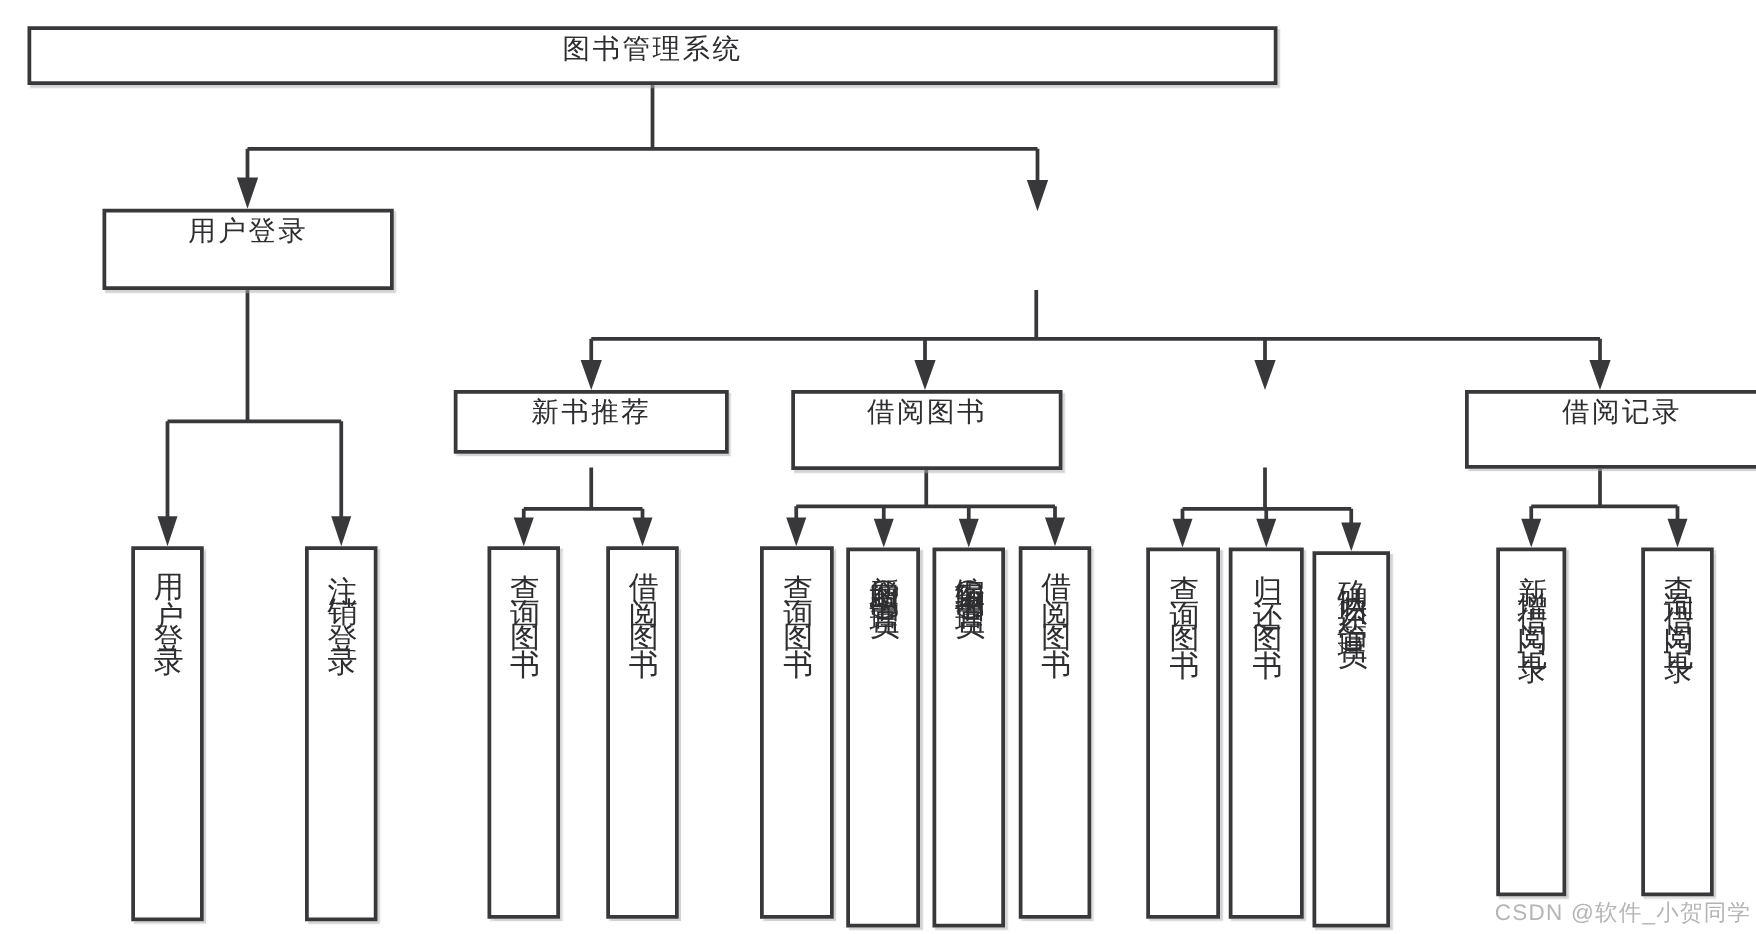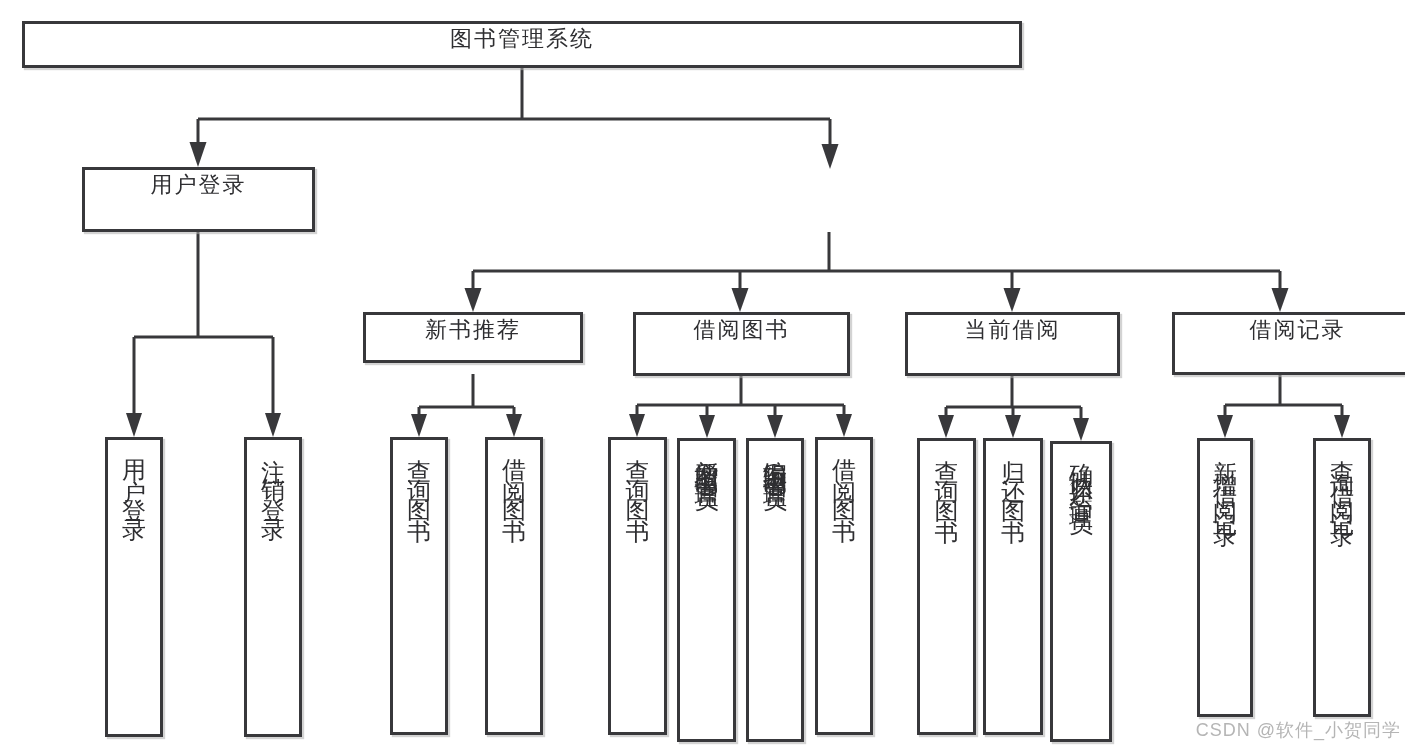--- a/index.html
+++ b/index.html
@@ -105,23 +105,20 @@
   <div class="box h" style="left:82px;top:167px;width:233px;height:65px">
     <span class="lbl">用户登录</span>
   </div>
 
   <div class="box h" style="left:363px;top:312px;width:220px;height:51px">
     <span class="lbl">新书推荐</span>
   </div>
   <div class="box h" style="left:633px;top:312px;width:217px;height:64px">
     <span class="lbl">借阅图书</span>
   </div>
-  <div class="box h" style="left:905px;top:312px;width:215px;height:64px">
-    <span class="lbl">当前借阅</span>
-  </div>
   <div class="box h" style="left:1172px;top:312px;width:251px;height:63px">
     <span class="lbl">借阅记录</span>
   </div>
 
   <div class="box v sp-a" style="left:105px;top:437px;width:58px;height:300px">
     <span class="lbl">用户登录</span>
   </div>
   <div class="box v sp-a" style="left:244px;top:437px;width:58px;height:300px">
     <span class="lbl">注销登录</span>
   </div>

